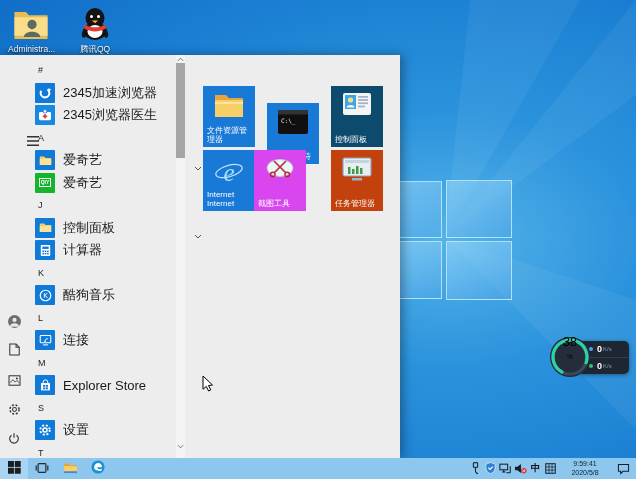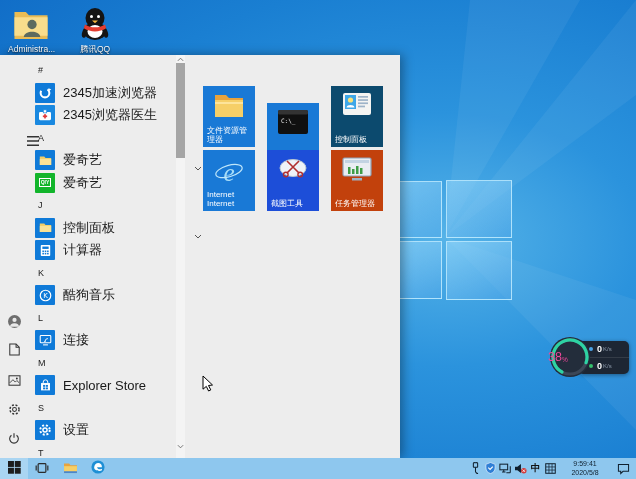--- a/index.html
+++ b/index.html
@@ -51,21 +51,21 @@
   
   .widget-pill{position:absolute;left:578px;top:341px;width:51px;height:33px;
     background:#1d2633;border-radius:5px;box-shadow:0 1px 4px rgba(0,0,0,0.4);z-index:3;}
   .w-row{height:16px;display:flex;align-items:center;padding-left:11px;}
   .w-row + .w-row{border-top:1px solid rgba(255,255,255,0.1);}
   .w-dot{width:4px;height:4px;border-radius:50%;margin-right:4px;}
   .w-val{font-size:9px;font-weight:bold;color:#fff;}
   .w-unit{font-size:6px;color:#8d9aab;margin-left:1px;}
   .widget-circle{position:absolute;left:548px;top:335px;width:44px;height:44px;z-index:4;}
   .widget-circle .pct{position:absolute;inset:0;display:flex;align-items:center;
-    justify-content:flex-start;color:#ec4899;font-size:12.5px;}
+    justify-content:flex-start;color:#000000;font-size:12.5px;flex-direction:column;}
   .widget-circle .pct small{font-size:6.5px;margin-top:4px;}
   
   .taskbar{position:absolute;left:0;top:458px;width:636px;height:21px;
     background:#8ec7ee;display:flex;align-items:center;z-index:6;}
   .tb-btn{width:28px;height:21px;display:flex;align-items:center;justify-content:center;}
   .tb-btn.active{background:rgba(255,255,255,0.25);}
   .tray{position:absolute;right:2px;top:0;height:21px;display:flex;align-items:center;}
   .tray-ic{width:15px;height:21px;display:flex;align-items:center;justify-content:center;}
   .tray-zh{font-size:9.5px;color:#111;font-weight:bold;}
   .clock{width:46px;text-align:center;font-size:7px;line-height:8.5px;color:#10202e;margin:0 4px;}
@@ -390,21 +390,21 @@
       </div>
       <div class="tile" style="left:203px;top:95px;background:#1979d6">
         <span class="tile-icon">
           <span class="icon"><svg width="32" height="30" viewBox="0 0 32 32">
               <text x="16" y="26" font-size="27" font-style="italic" fill="#a5dcf8" text-anchor="middle" font-family="Liberation Serif, serif">e</text>
               <ellipse cx="16" cy="15" rx="14.5" ry="6" transform="rotate(-16 16 15)" fill="none" stroke="#bfe6fa" stroke-width="1.3"></ellipse>
             </svg></span>
         </span>
         <span class="tile-label">Internet Internet</span>
       </div>
-      <div class="tile" style="left:267px;top:95px;background:#1d4ed8">
+      <div class="tile" style="left:254px;top:95px;background:#d946ef">
         <span class="tile-icon">
           <span class="icon"><svg width="30" height="24" viewBox="0 0 30 24">
               <ellipse cx="15" cy="11" rx="13" ry="8.5" fill="#eef3f8" stroke="#b9c6d2" stroke-width="1"></ellipse>
               <path d="M9 4l12 12M21 4L9 16" stroke="#b03030" stroke-width="1.6"></path>
               <circle cx="7.8" cy="17.5" r="2.3" fill="none" stroke="#b03030" stroke-width="1.4"></circle>
               <circle cx="22.2" cy="17.5" r="2.3" fill="none" stroke="#b03030" stroke-width="1.4"></circle>
             </svg></span>
         </span>
         <span class="tile-label">截图工具</span>
       </div>

